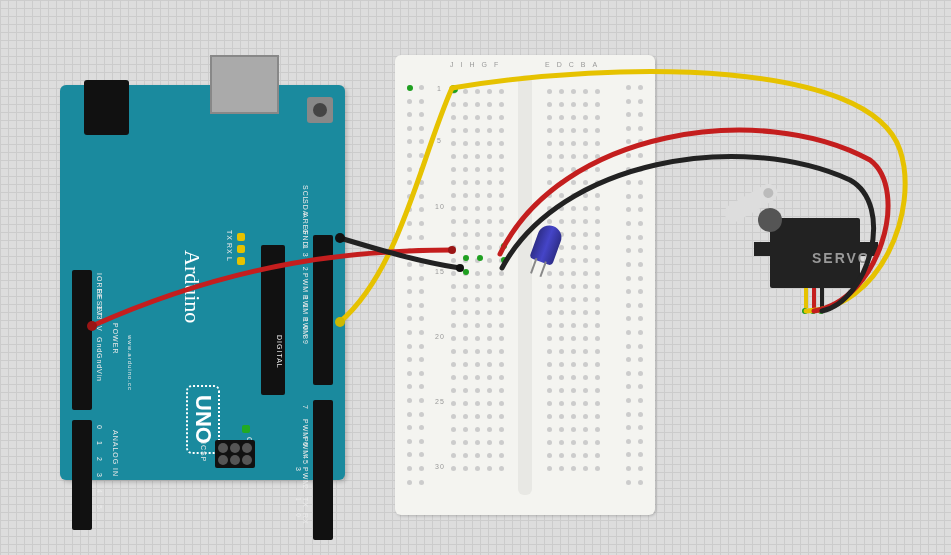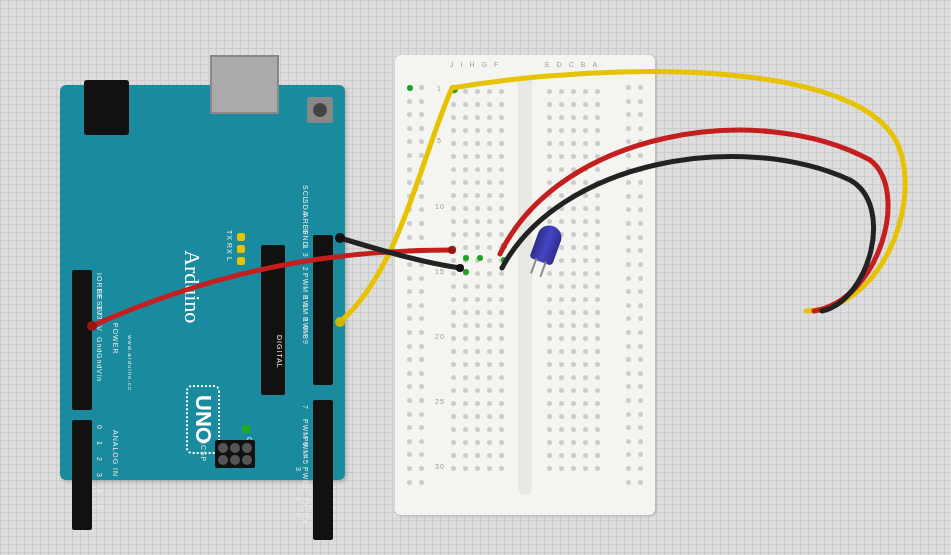--- a/index.html
+++ b/index.html
@@ -815,20 +815,37 @@
     <div class="tie-green" style="left:12px;top:30px"></div>
     <div class="tie-green" style="left:68px;top:200px"></div>
     <div class="tie-green" style="left:82px;top:200px"></div>
     <div class="tie-green" style="left:68px;top:214px"></div>
     <div class="tie-green" style="left:106px;top:188px"></div>
     <div class="tie-green" style="left:106px;top:202px"></div>
   </div>
 
   <div class="capacitor"></div>
 
+  <div class="servo">
+    <div class="servo-tab l"></div>
+    <div class="servo-tab r"></div>
+    <div class="servo-body">
+      <span class="servo-label">SERVO</span>
+    </div>
+    <div class="servo-shaft"></div>
+    <div class="servo-horn"></div>
+    <div class="servo-wires">
+      <span class="sw-y"></span>
+      <span class="sw-r"></span>
+      <span class="sw-k"></span>
+    </div>
+    <div class="tie-green" style="position:absolute;left:62px;top:108px"></div>
+    <div class="tie-green" style="position:absolute;left:70px;top:108px"></div>
+    <div class="tie-green" style="position:absolute;left:78px;top:108px"></div>
+  </div>
 
   <svg class="wires">
 
     <path d="M 340 322 C 400 270, 420 160, 452 88" stroke="#e6c200" stroke-width="5" fill="none" stroke-linecap="round"></path>
 
     <path d="M 452 88 C 620 60, 870 60, 900 150 C 920 210, 880 310, 806 311" stroke="#e6c200" stroke-width="5" fill="none" stroke-linecap="round"></path>
 
     <path d="M 92 326 C 240 260, 360 250, 452 250" stroke="#c41e1e" stroke-width="5" fill="none" stroke-linecap="round"></path>
 
     <path d="M 500 254 C 560 130, 760 100, 870 160 C 910 190, 880 300, 814 311" stroke="#c41e1e" stroke-width="5" fill="none" stroke-linecap="round"></path>

